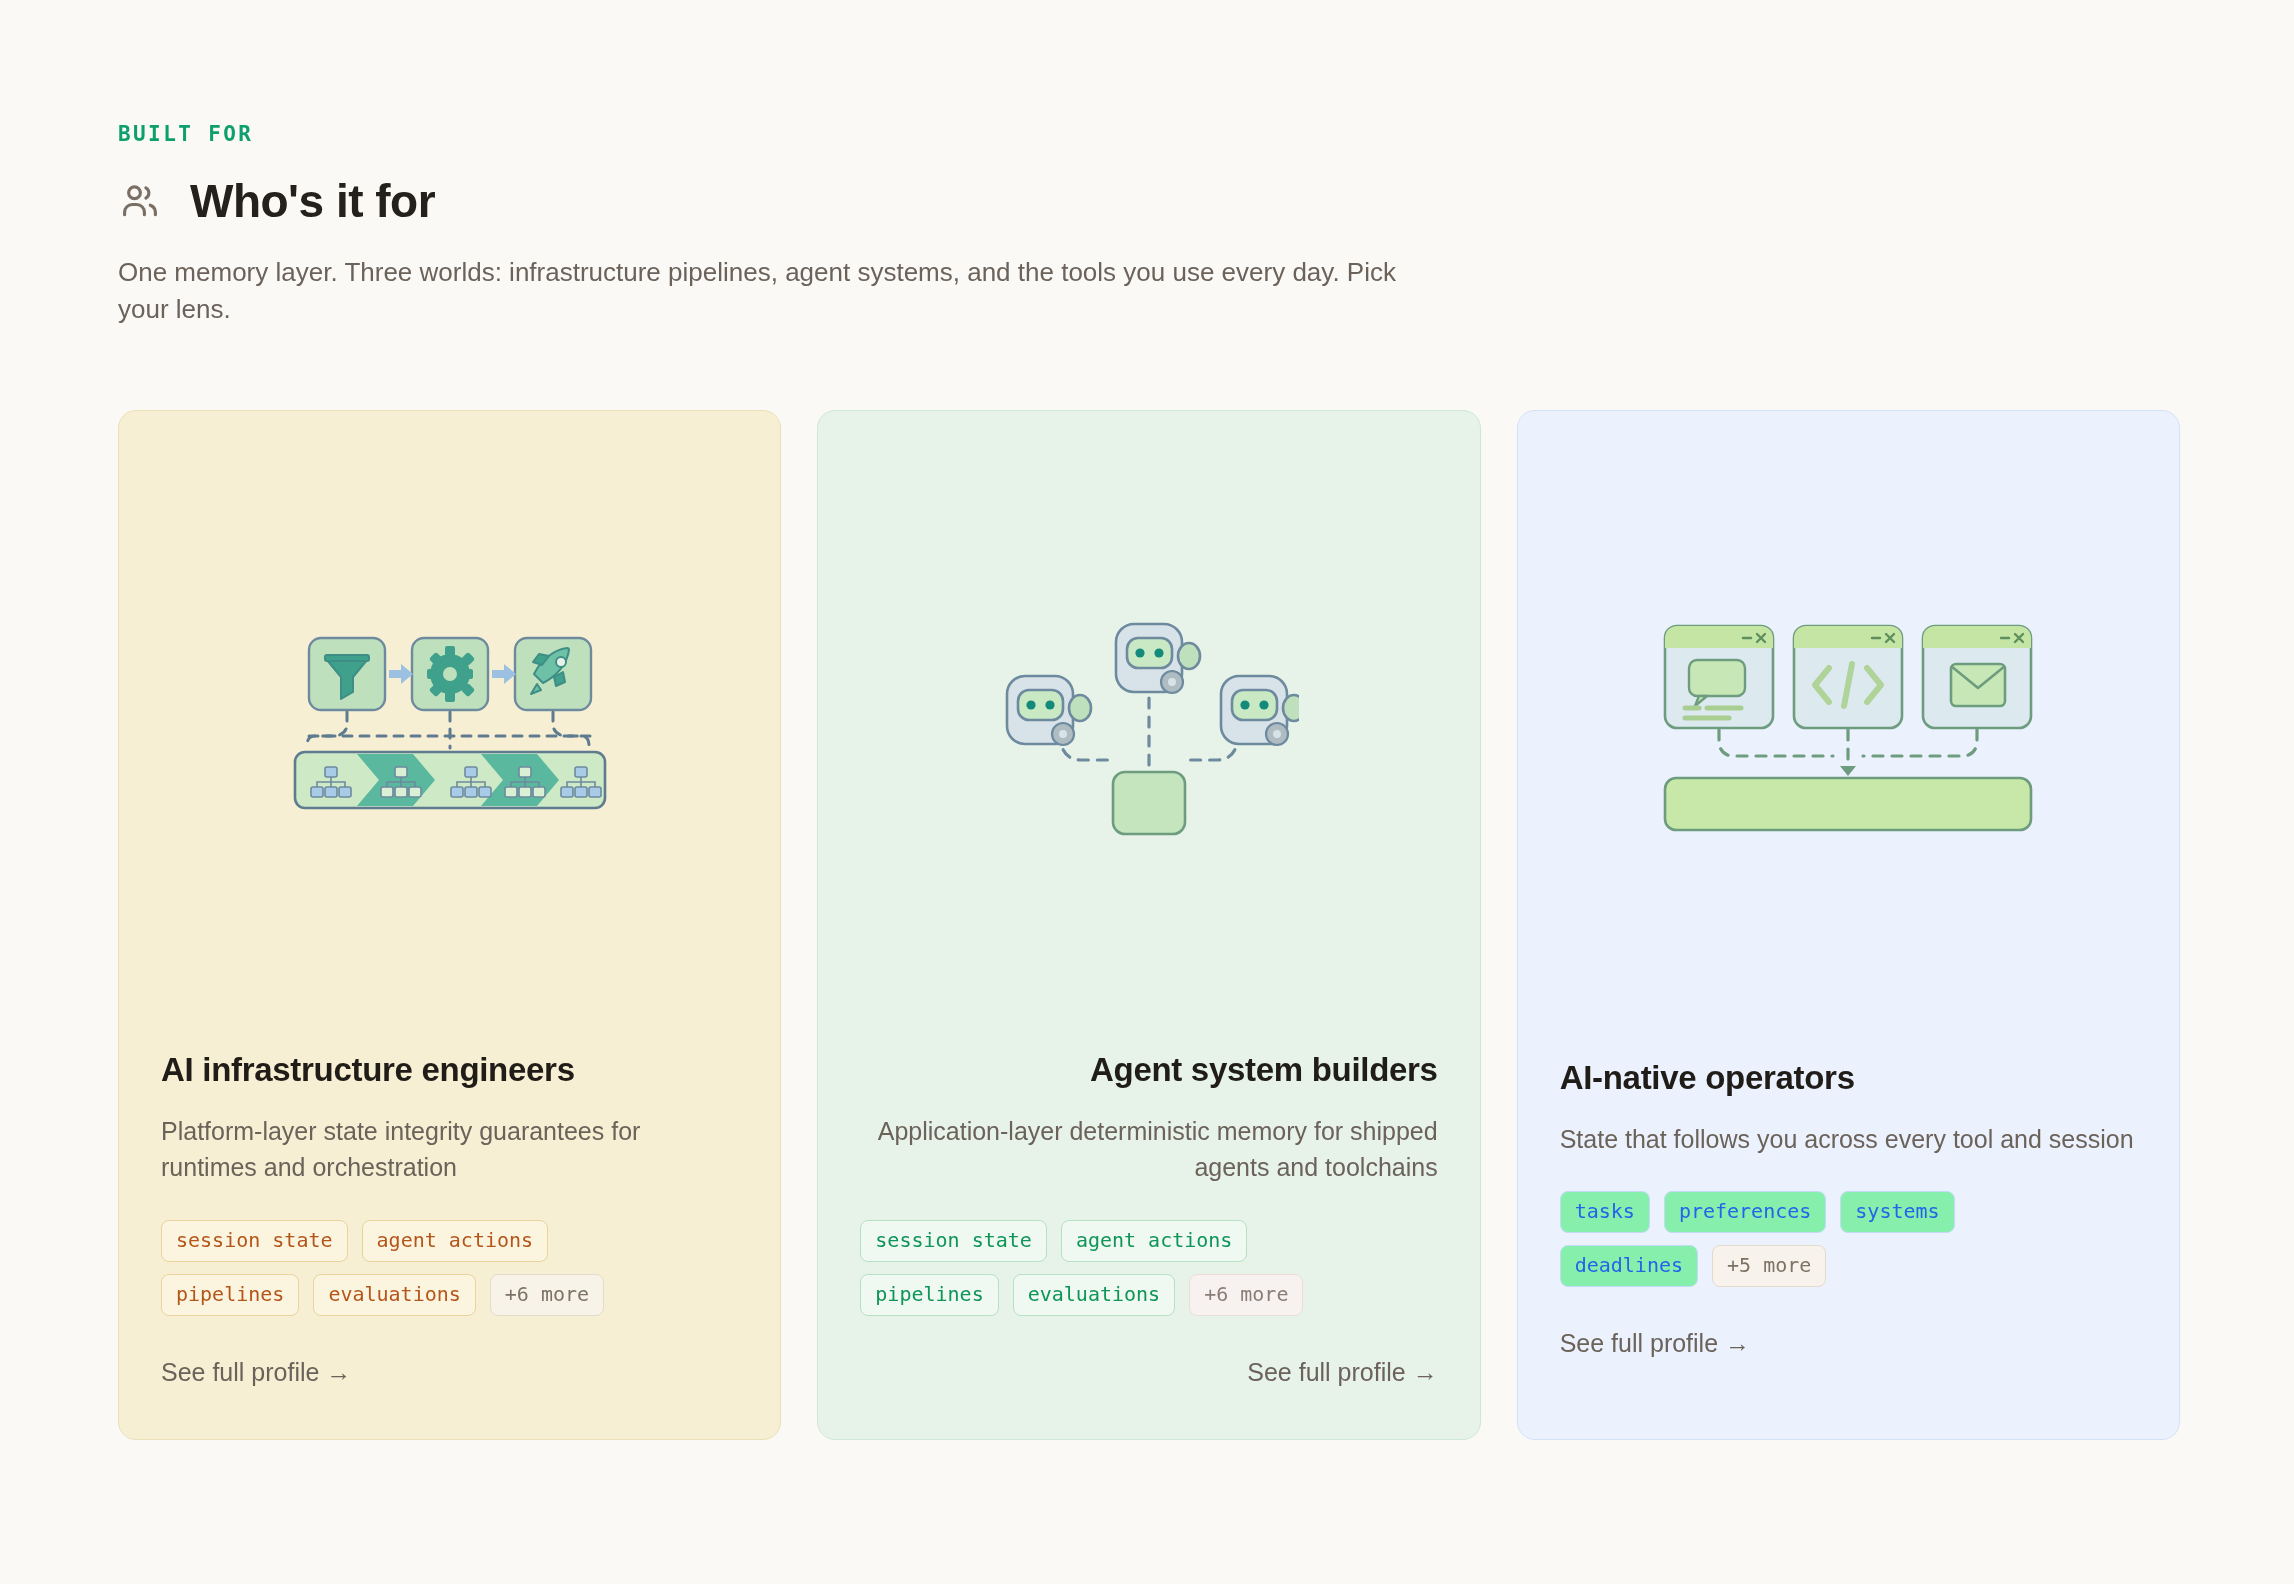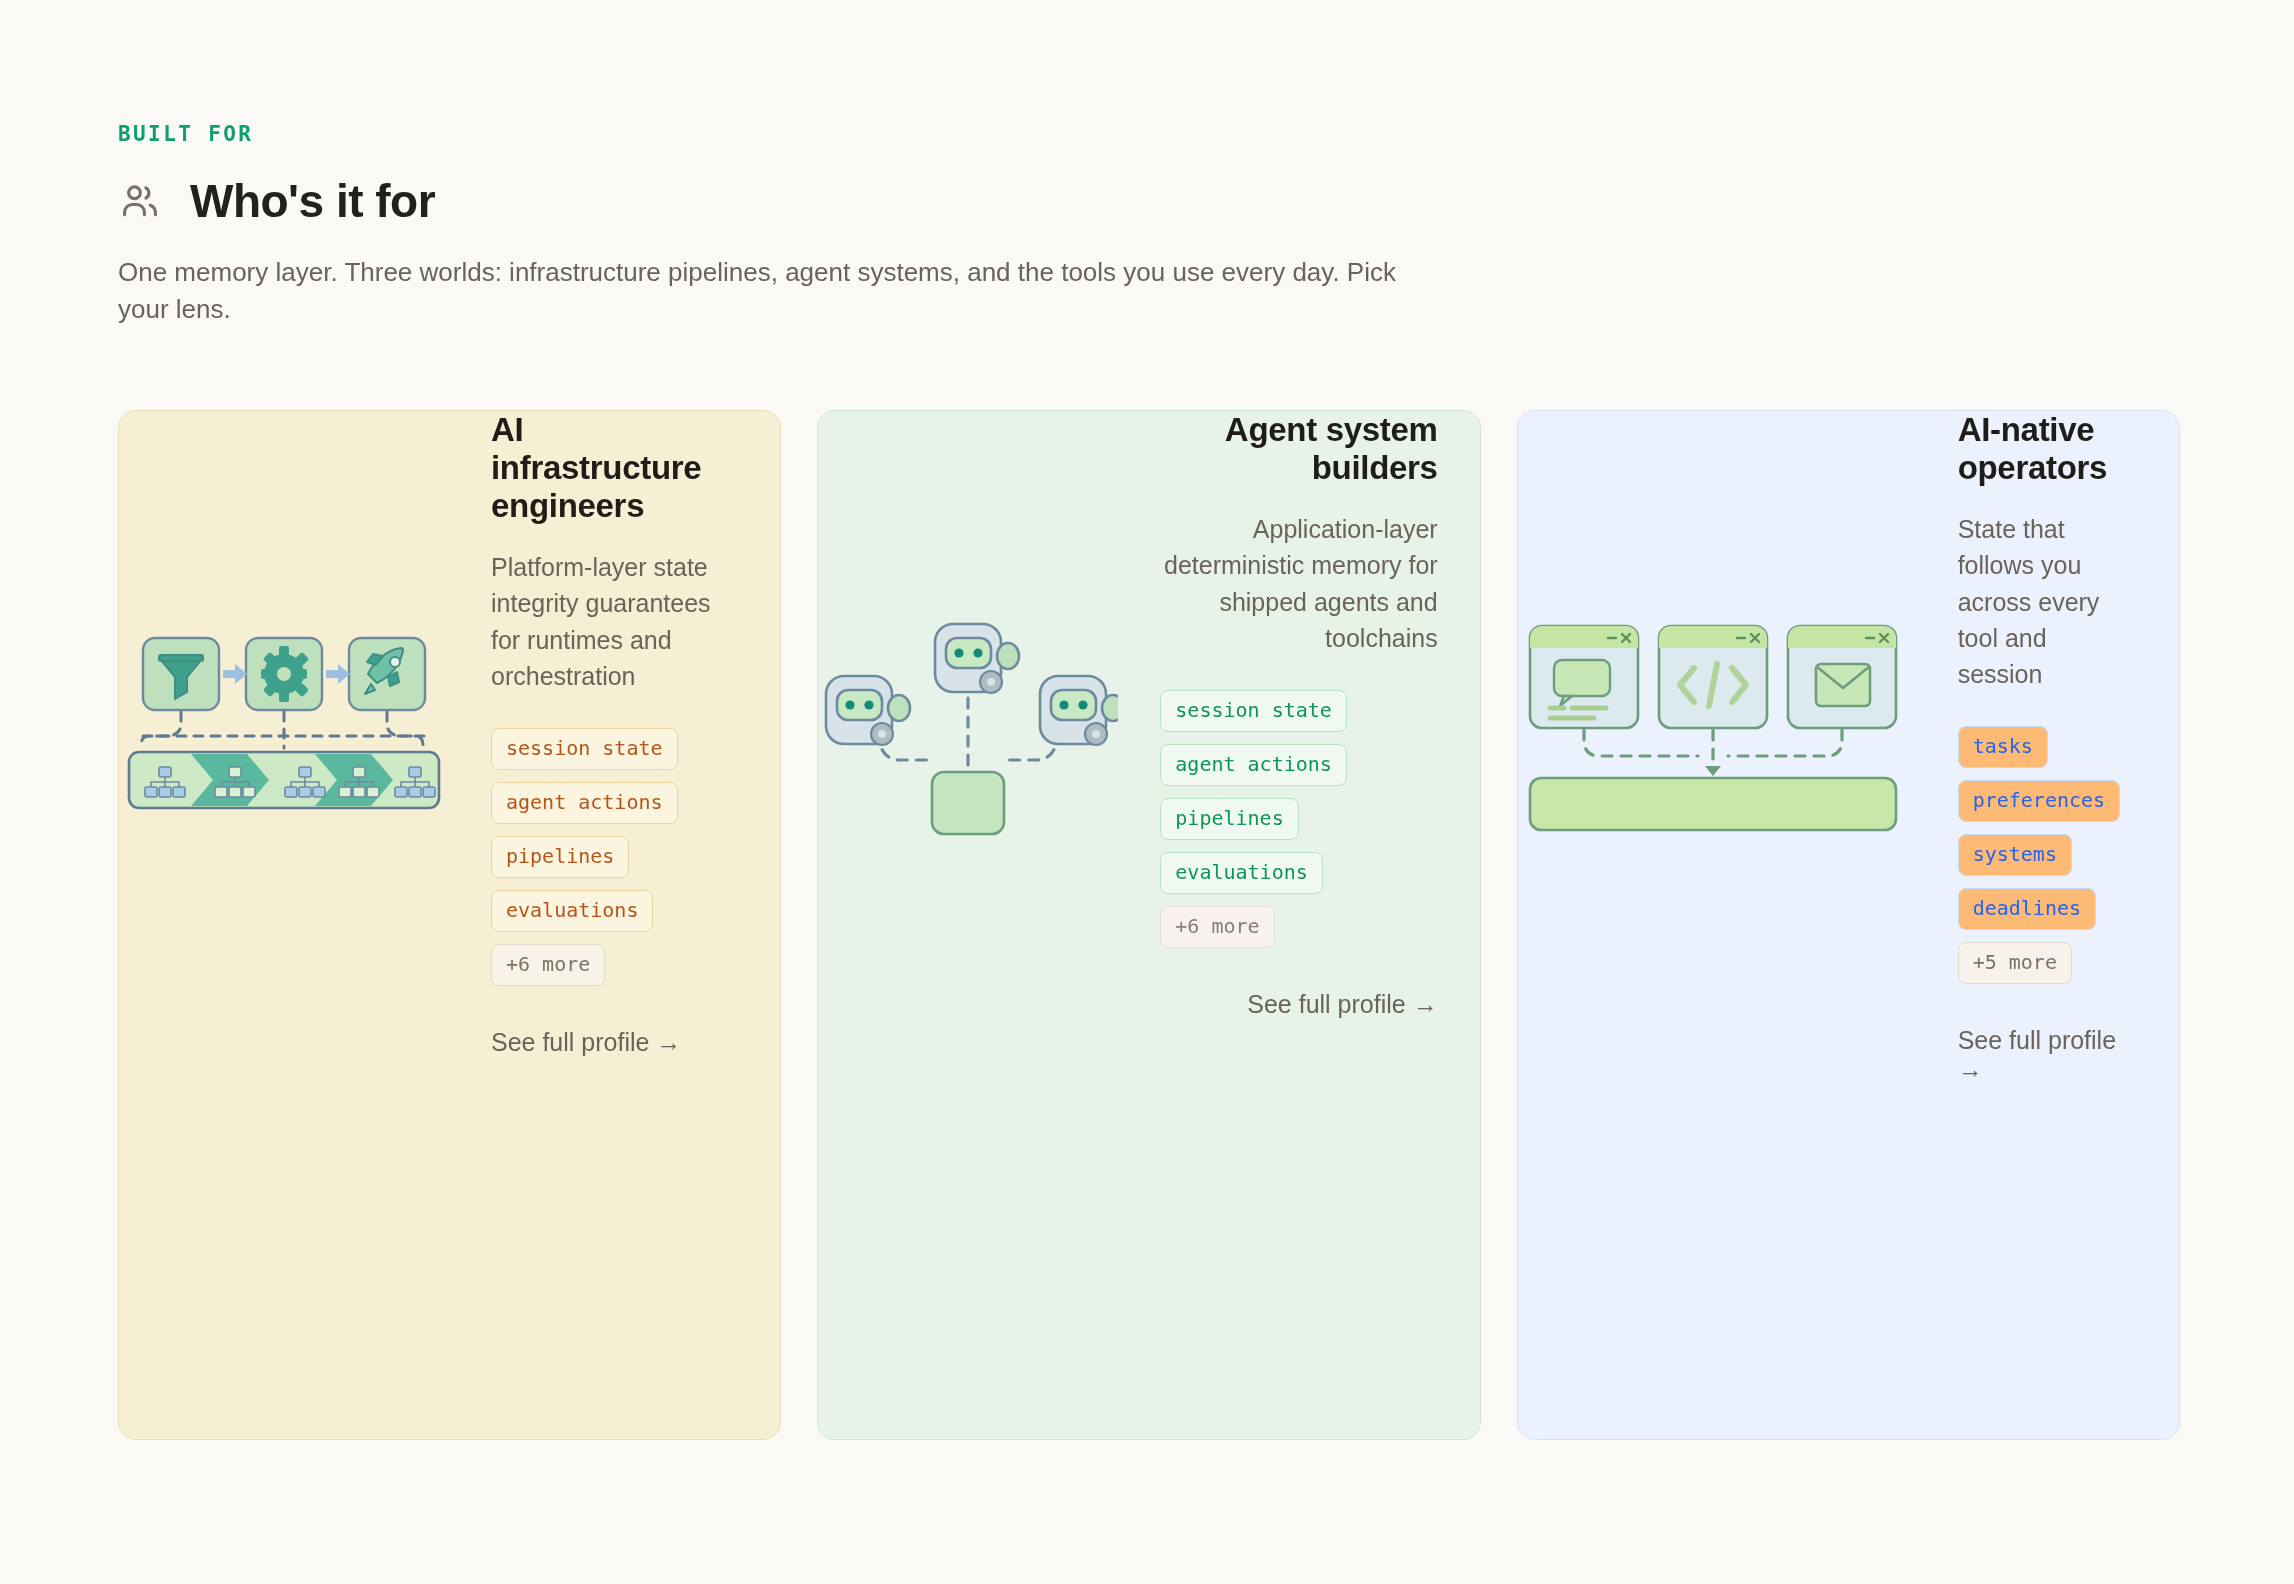--- a/index.html
+++ b/index.html
@@ -69,21 +69,21 @@
     width: 2062px;
     display: grid;
     grid-template-columns: repeat(3, 1fr);
     gap: 36px;
   }
 
   .card {
     border-radius: 18px;
     border: 1.5px solid transparent;
     display: flex;
-    flex-direction: row;
+    flex-direction: column;
     height: 1030px;
     overflow: hidden;
   }
 
   .card.amber  { background: #F7EFD3; border-color: #EADFB6; }
   .card.green  { background: #E7F3E9; border-color: #CDE8D4; text-align: right; }
   .card.blue   { background: #EBF2FD; border-color: #D3E2F7; gap: 8px; }
 
   .art {
     height: 640px;
@@ -125,21 +125,21 @@
     font-size: 20px;
     padding: 8px 14px 9px;
     border-radius: 8px;
     border: 1.5px solid transparent;
     line-height: 1.15;
     white-space: nowrap;
   }
 
   .amber .tag { background: #FBF5E0; border-color: #EBD49B; color: #B4551A; }
   .green .tag { background: #EFF8F1; border-color: #B6E2C4; color: #0E9557; }
-  .blue  .tag { background: #fdba74; border-color: #C3DBF8; color: #2563EB; }
+  .blue  .tag { background: #86efac; border-color: #C3DBF8; color: #2563EB; }
 
   .tag.more {
     background: #F7F3E8;
     border-color: #E3DCCA;
     color: #7D7264;
   }
   .green .tag.more { background: #F7F2F0; border-color: #EADDD9; color: #8A7C76; }
   .blue  .tag.more { background: #F7F3EC; border-color: #E4DACB; color: #7D7264; }
 
   .profile-link {

